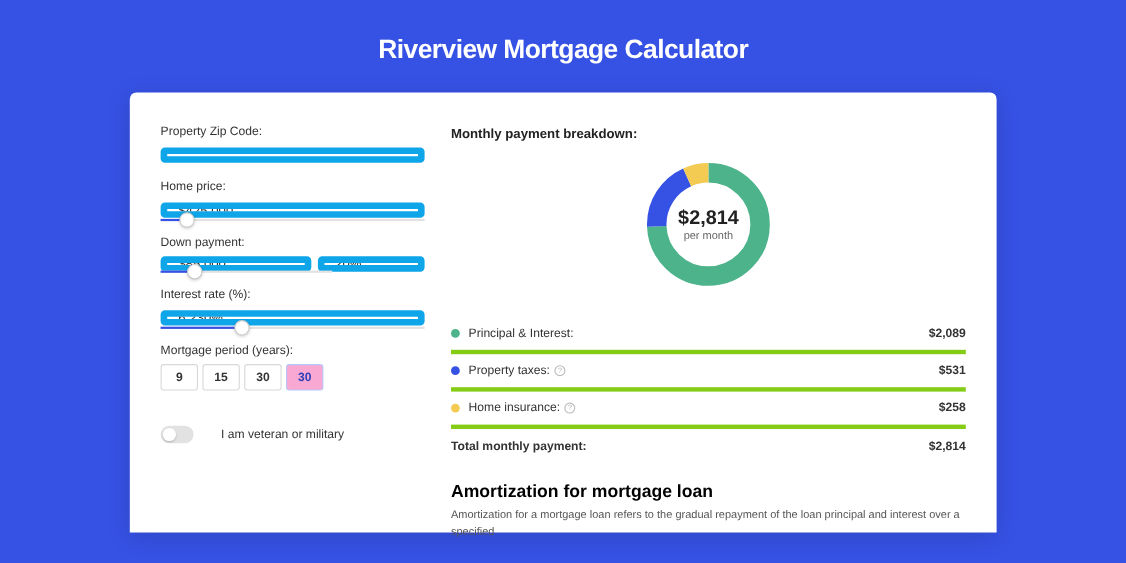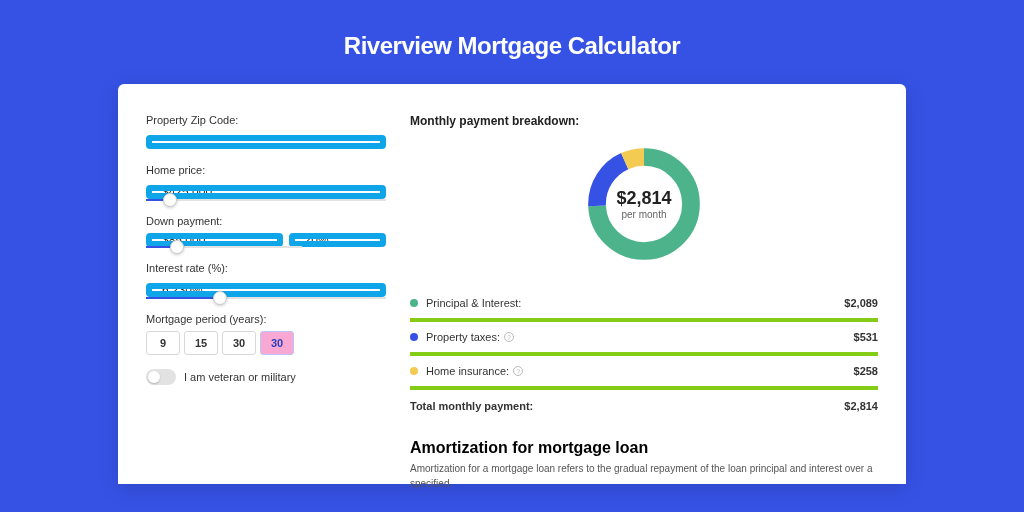--- a/index.html
+++ b/index.html
@@ -83,21 +83,21 @@
     background:#fff;
     font-weight:600;
   }
   .period-tab.active {
     background: #f9a8d4;
     border-color: #b8c6f7;
     color: #2a3fb8;
     text-align: center;
   }
 
-  .toggle-row { display: flex; align-items: center; gap: 8px; margin-top: 14px; text-align: center; }
+  .toggle-row { display: flex; align-items: center; gap: 25px; margin-top: 32px; text-align: center; }
   .toggle {
     width: 30px; height: 16px;
     background: #e2e2e2;
     border-radius: 8px;
     position: relative;
   }
   .toggle-knob {
     position: absolute;
     width: 12px; height: 12px;
     background: #fff;

